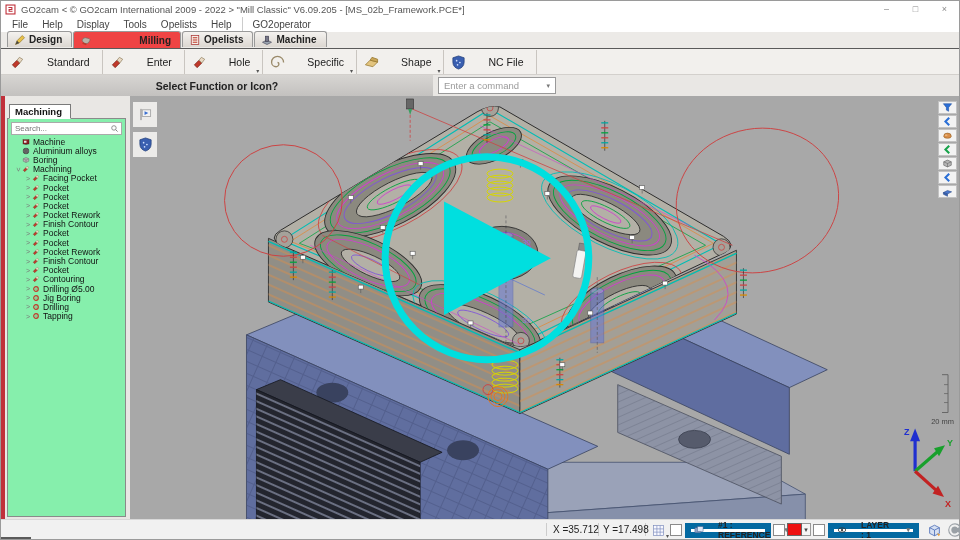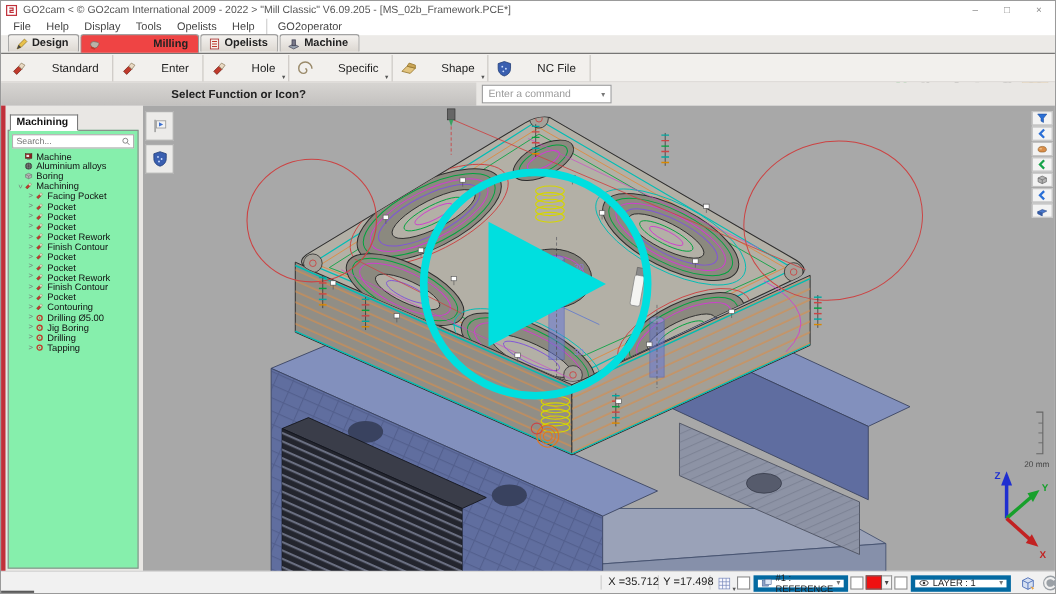--- a/index.html
+++ b/index.html
@@ -83,21 +83,21 @@
   .sb-sep { position:absolute; top:3px; bottom:3px; width:0; border-left:1px solid #ccc; }
   .s1{left:545px;} .s2{left:597px;} .s3{left:644px;}
   .sb-text { position:absolute; top:4px;text-align:center; }
   .sbx{left:552px;} .sby{left:602px;}
   .sb-btn { position:absolute; top:2px; width:18px; height:16px; display:flex; align-items:center; justify-content:center; }
   .sb-btn svg { width:13px; height:13px; display:block; }
   .sbgrid{left:648px;}
   .sbgrid .mini-caret{ position:absolute; right:-2px; bottom:-1px; font-size:6px; color:#555; font-style:normal;}
   .cb { position:absolute; top:4px; width:12px; height:12px; background:#fff; border:1px solid #8a8a8a; }
   .cb1{left:669px;} .cb2{left:772px;} .cb3{left:812px;}
-  .dd { position:absolute; top:2.5px; height:15px; background:#fff; border:4px solid #0369a1; display:flex; align-items:center; gap:3px; font-size:8.5px; color:#222; padding:0 3px; }
+  .dd { position:absolute; top:2.5px; height:15px; background:#fff; border:6px solid #0369a1; display:flex; align-items:center; gap:14px; font-size:8.5px; color:#222; padding:0 3px;font-weight:bold; }
   .ddref{left:684px; width:86px;} .ddlayer{left:827px; width:91px;}
   .dd .dd-ico svg { width:10px; height:10px; display:block; }
   .dd .dd-caret { margin-left:auto; color:#777; font-size:7px; }
   .swatch-wrap { position:absolute; left:786px; top:3px; display:flex; align-items:center; }
   .swatch { width:15px; height:13px; background:#ee1111; border:1px solid #666; }
   .sw-caret { font-size:7px; color:#444; border:1px solid #999; border-left:none; height:13px; width:9px; display:flex; align-items:center; justify-content:center; background:#f5f5f5; }
   .sbcube{left:924px;} .sbround{left:946px;}
   .sb-round { position:absolute; top:2px; width:16px; height:16px; }
   .sb-round svg { width:16px; height:16px; display:block; }
   .grip { position:absolute; left:0; bottom:0; width:30px; height:2px; background:#5a5a5a; }

